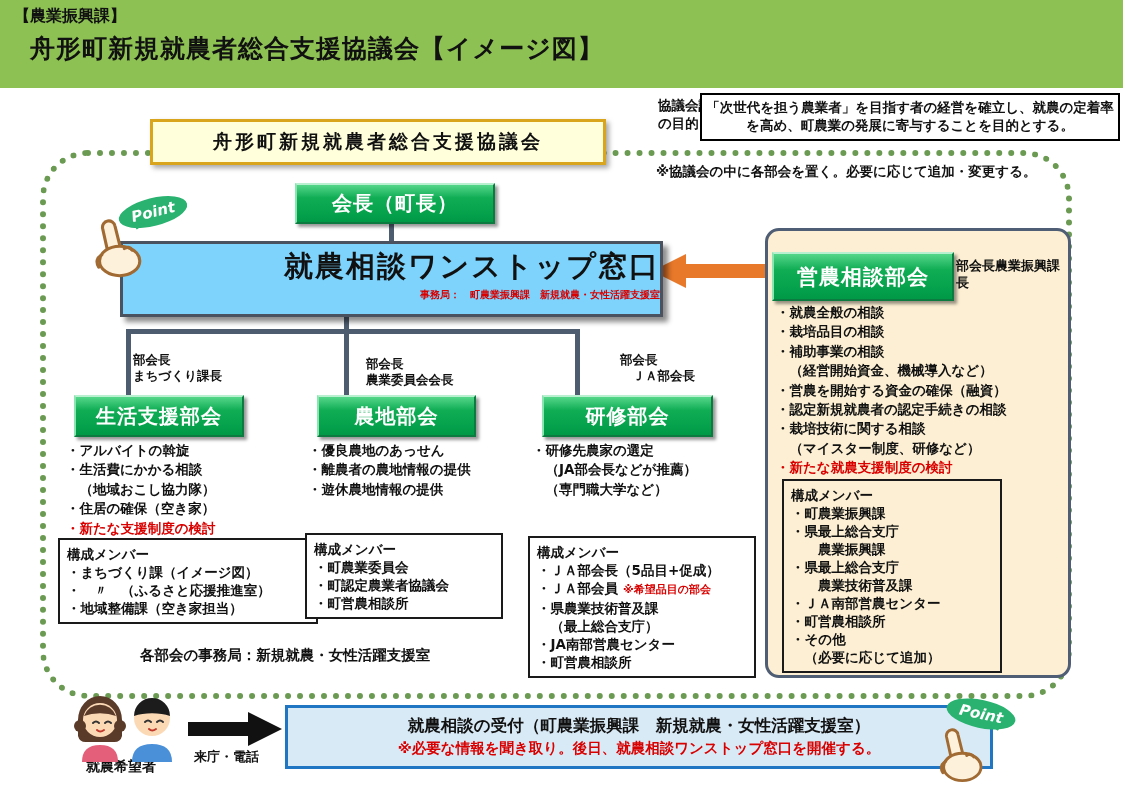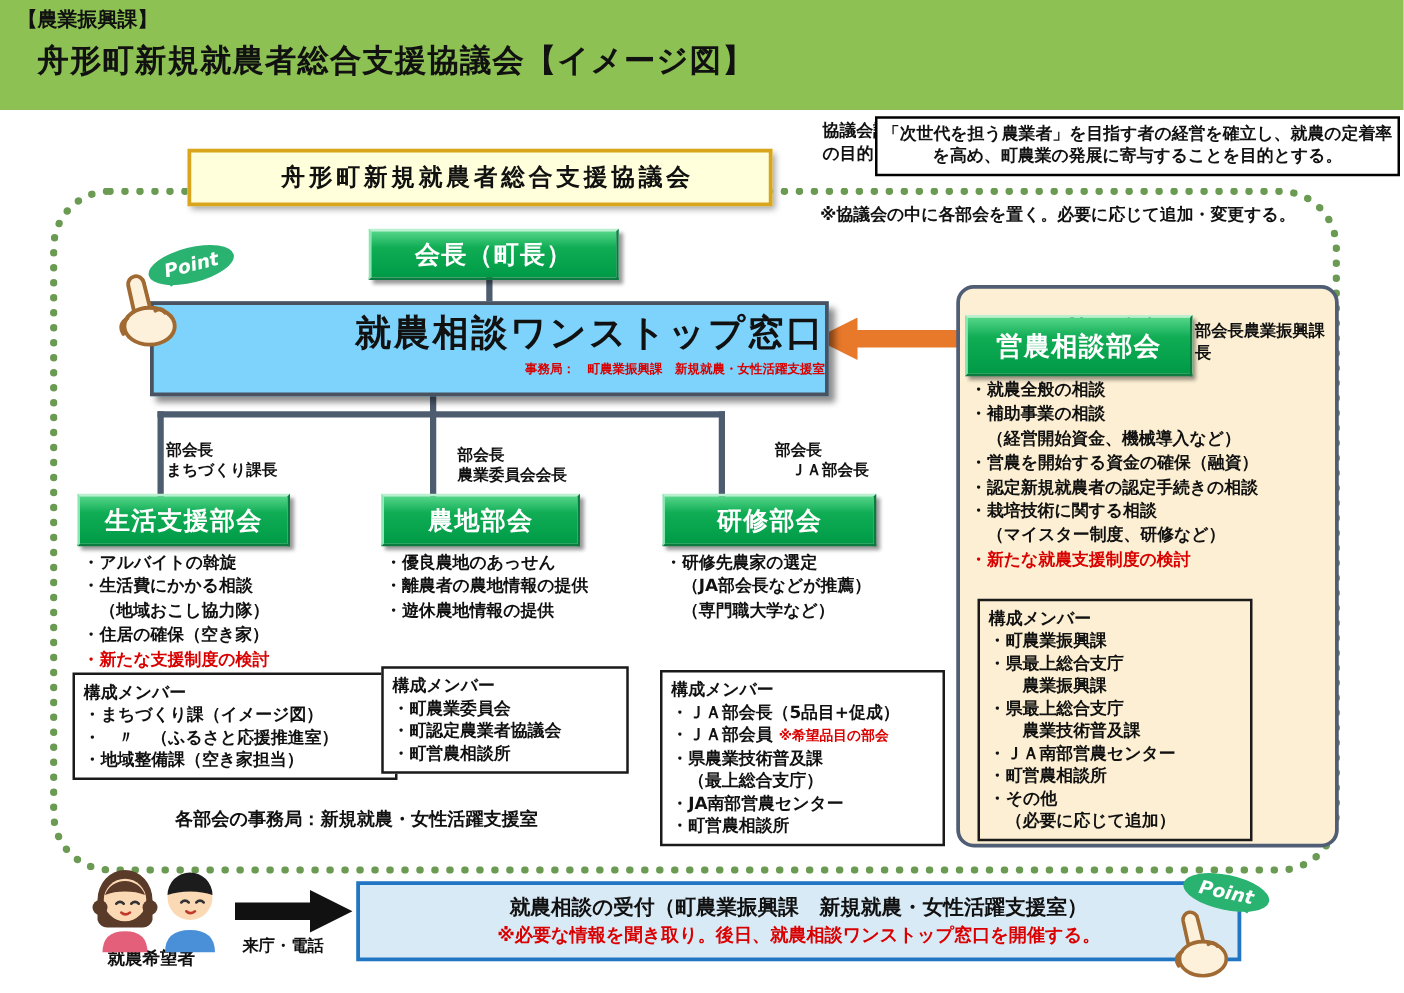--- a/index.html
+++ b/index.html
@@ -13,21 +13,21 @@
   .hdr-title{left:30px;top:32px;font-size:25px;letter-spacing:1px;}
   
   .purpose-label{left:658px;top:96px;font-size:13.5px;line-height:18px;}
   .purpose-box{left:700px;top:93px;width:408px;height:38px;background:#fff;border:2px solid #000;
                font-size:13.5px;line-height:18px;text-align:center;padding:3px 4px;}
   
   .dash{left:40px;top:150px;width:1020px;height:537px;border:6px dotted #6b9b53;border-radius:48px;}
   
   .council-box{left:150px;top:119px;width:450px;height:40px;background:#ffffdb;border:3px solid #d9a51d;
                box-shadow:3px 3px 5px rgba(0,0,0,.35);display:flex;align-items:center;justify-content:center;
-               font-size:19px;letter-spacing:3px;z-index:3;padding-left:12px;}
+               font-size:19px;letter-spacing:3px;z-index:3;}
   .note{left:656px;top:163px;font-size:13.5px;}
   
   .gbox{background:linear-gradient(180deg,#55d689 0%,#10ad55 35%,#009a46 100%);
         border:2px solid #0b7b40;border-top-color:#b9f0d0;border-left-color:#8ae6b0;
         box-shadow:3px 3px 3px rgba(0,0,0,.4);color:#fff;display:flex;align-items:center;justify-content:center;z-index:3;}
   .chair{left:295px;top:183px;width:196px;height:37px;font-size:20px;letter-spacing:1px;}
   
   .line{background:#4e5c70;z-index:1;}
   
   .onestop{left:120px;top:241px;width:537px;height:70px;background:#7dd3fc;border:3px solid #4a525f;
@@ -49,21 +49,21 @@
   .eino-chief{left:956px;top:257px;width:106px;font-size:13px;line-height:17px;z-index:3;}
   .list{font-size:13.5px;z-index:3;}
   .list .li{line-height:19.4px;}
   .mbox{border:2px solid #1a1a1a;padding:5px 7px;font-size:13.5px;background:transparent;z-index:3;}
   .mbox .li{line-height:18px;}
   .mbox-title{line-height:18px;}
   .eino-items{left:776px;top:303px;width:286px;}
   .eino-members{left:782px;top:479px;width:202px;}
   
   .chief{font-size:12.5px;line-height:15.5px;z-index:3;}
-  .bbox{height:38px;font-size:20px;letter-spacing:1px;top:395px;}
+  .bbox{height:38px;font-size:20px;letter-spacing:1px;top:395px;margin-left:12px;}
   .b0box{left:62px;width:166px;}
   .b1box{left:305px;width:155px;}
   .b2box{left:530px;width:167px;text-align:right;}
   .b0items{left:66px;top:441px;width:236px;}
   .b1items{left:308px;top:441px;width:220px;}
   .b2items{left:532px;top:441px;width:228px;}
   .b0members{left:58px;top:538px;width:242px;background:#fff;}
   .b1members{left:305px;top:533px;width:180px;background:#fff;}
   .b2members{left:528px;top:536px;width:210px;background:#fff;}
   .note-inline{color:#d90000;font-size:11px;margin-left:5px;}
@@ -122,20 +122,21 @@
   <svg class="abs oarrow" viewBox="0 0 122 34">
     <polygon points="0,17 34,0 34,10 122,10 122,24 34,24 34,34" fill="#e8782a"></polygon>
   </svg>
 
   <div class="abs rpanel"></div>
   <div class="abs duty">ワンストップ窓口の担当</div>
   <div class="abs gbox eino-box">営農相談部会</div>
   <div class="abs eino-chief">部会長農業振興課長</div>
   <div class="abs list eino-items">
       <div class="li">・就農全般の相談</div>
+      <div class="li">・栽培品目の相談</div>
       <div class="li">・補助事業の相談</div>
       <div class="li">　（経営開始資金、機械導入など）</div>
       <div class="li">・営農を開始する資金の確保（融資）</div>
       <div class="li">・認定新規就農者の認定手続きの相談</div>
       <div class="li">・栽培技術に関する相談</div>
       <div class="li">　（マイスター制度、研修など）</div>
       <div class="li red">・新たな就農支援制度の検討</div>
     </div>
   <div class="abs mbox eino-members">
     <div class="mbox-title">構成メンバー</div>

